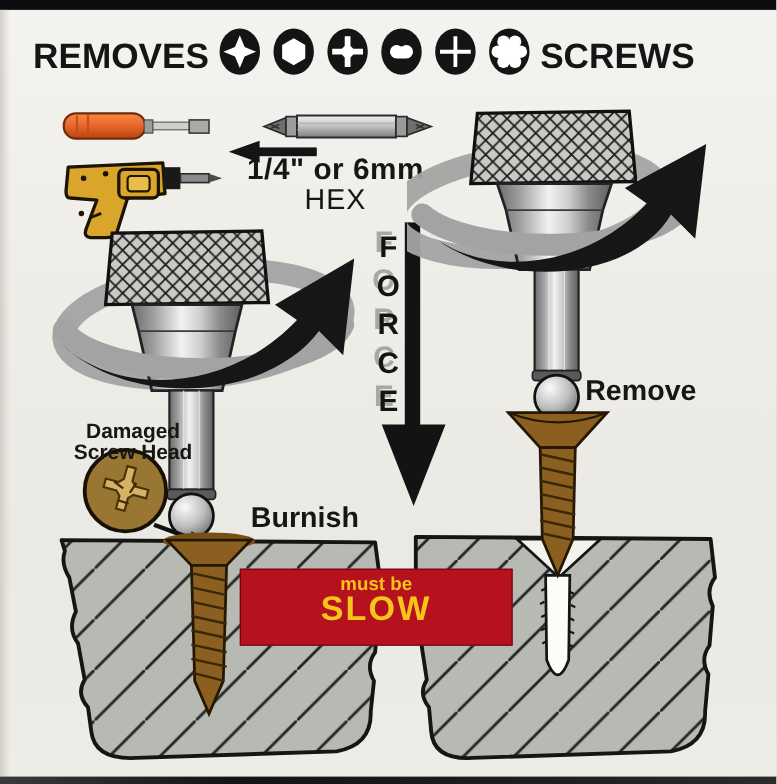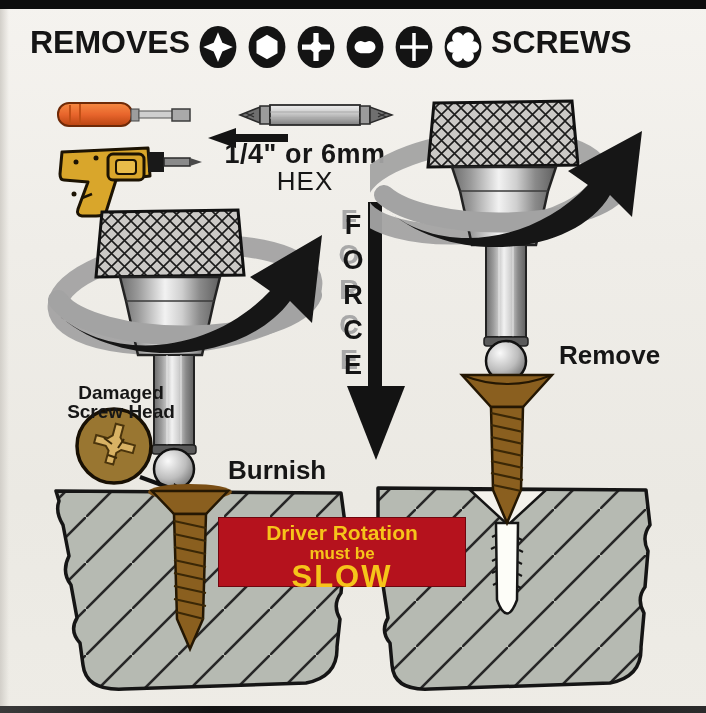--- a/index.html
+++ b/index.html
@@ -7,38 +7,38 @@
     position:relative;width:706px;height:713px;overflow:hidden;
     background:linear-gradient(180deg,#f5f3ef 0%,#efede8 35%,#ebe9e3 70%,#eeece6 100%);
     font-family:"Liberation Sans", sans-serif;
   }
   .abs{position:absolute;}
   #top-bar{left:0;top:0;width:706px;height:9px;background:#0d0d0d;}
   #bottom-bar{left:0;top:706px;width:706px;height:7px;background:linear-gradient(90deg,#3a3a3a,#131313 30%,#202020 75%,#2b2b2b);}
   #left-edge{left:0;top:9px;width:9px;height:697px;background:linear-gradient(90deg,#d2cfc9,rgba(210,207,201,0));}
 
   
-  #banner{left:30px;top:24px;display:flex;align-items:flex-start;gap:7px;}
+  #banner{left:30px;top:24px;display:flex;align-items:flex-end;gap:7px;}
   .banner-word{font-size:32px;font-weight:bold;color:#151515;letter-spacing:0px;white-space:nowrap;}
   .drive-icon{width:42px;height:46px;display:block;}
 
   
   .ink{color:#161616;}
   #or-label{left:100px;top:122px;font-size:23px;font-weight:bold;margin-top:32px;}
   #bit-size-label{left:190px;top:139px;width:230px;text-align:center;font-size:27px;font-weight:bold;letter-spacing:.5px;}
   #hex-label{left:190px;top:166px;width:230px;text-align:center;font-size:26px;font-weight:normal;letter-spacing:1px;}
 
   
   #force-label{left:337px;top:208px;width:32px;text-align:center;}
   #force-label span{display:block;font-size:27px;line-height:35px;font-weight:bold;color:#141414;text-shadow:-4px -5px 0 #a8a8a8;}
 
   
   #damaged-label{left:30px;top:370px;width:182px;text-align:center;font-size:19px;line-height:19px;font-weight:bold;margin-top:13px;}
   #burnish-label{left:228px;top:455px;font-size:26px;font-weight:bold;text-align:center;}
-  #remove-label{left:559px;top:340px;font-size:26px;font-weight:bold;}
+  #remove-label{left:532px;top:340px;font-size:26px;font-weight:bold;}
 
   
   #warning-box{left:218px;top:517px;width:248px;height:70px;background:#b5121d;border:1px solid #6f060e;
     text-align:center;color:#f6c41a;box-sizing:border-box;padding-top:3px;}
   #warning-line1{font-size:21px;line-height:23px;font-weight:bold;}
   #warning-line2{font-size:17px;line-height:19px;font-weight:bold;}
   #warning-line3{font-size:31px;line-height:28px;font-weight:800;letter-spacing:2px;}
 </style>
 </head>
 <body>
@@ -255,19 +255,18 @@
 
     <g>
       <polygon points="92,280 182,280 153,312 121,312" fill="#8a5f1f" stroke="#241703" stroke-width="2.5"></polygon>
       <path d="M92,280 Q137,298 182,280" fill="none" stroke="#241703" stroke-width="2"></path>
       <polygon points="121,312 153,312 151,395 137,428 123,395" fill="#8a5f1f" stroke="#241703" stroke-width="2.5"></polygon>
       <path d="M121,318 L153,325 M121,330 L153,337 M121,342 L153,349 M121,354 L153,361 M121,366 L153,373 M121,378 L153,385 M123,390 L151,396" stroke="#3a2706" stroke-width="2.2"></path>
     </g>
   </svg>
 
   <div id="warning-box" class="abs">
-    <div id="warning-line1">Driver Rotation</div>
     <div id="warning-line2">must be</div>
     <div id="warning-line3">SLOW</div>
   </div>
 
   <div id="bottom-bar" class="abs"></div>
 </div>
 
 </body></html>

